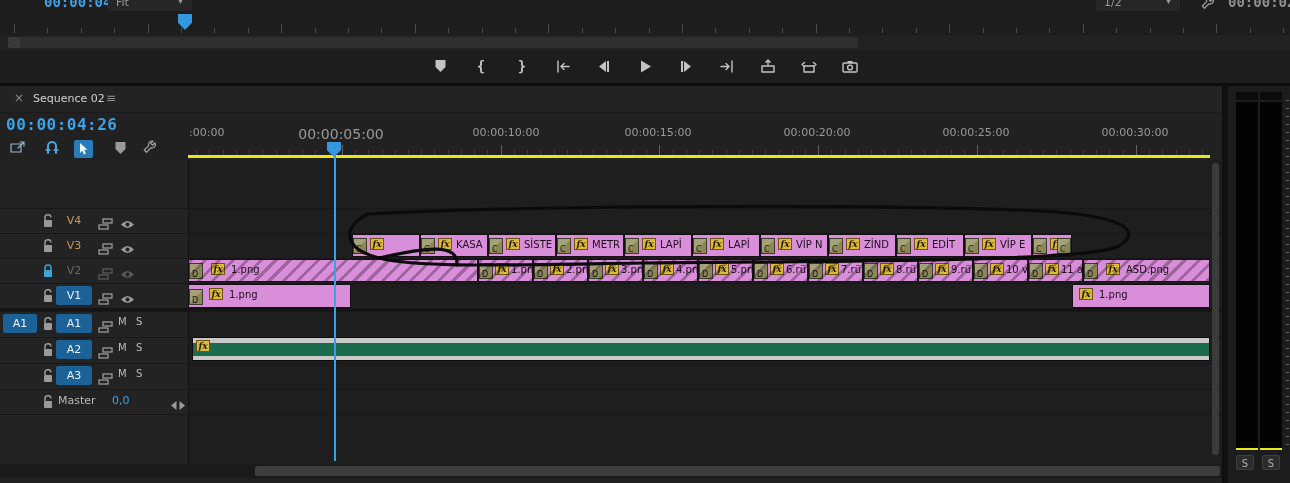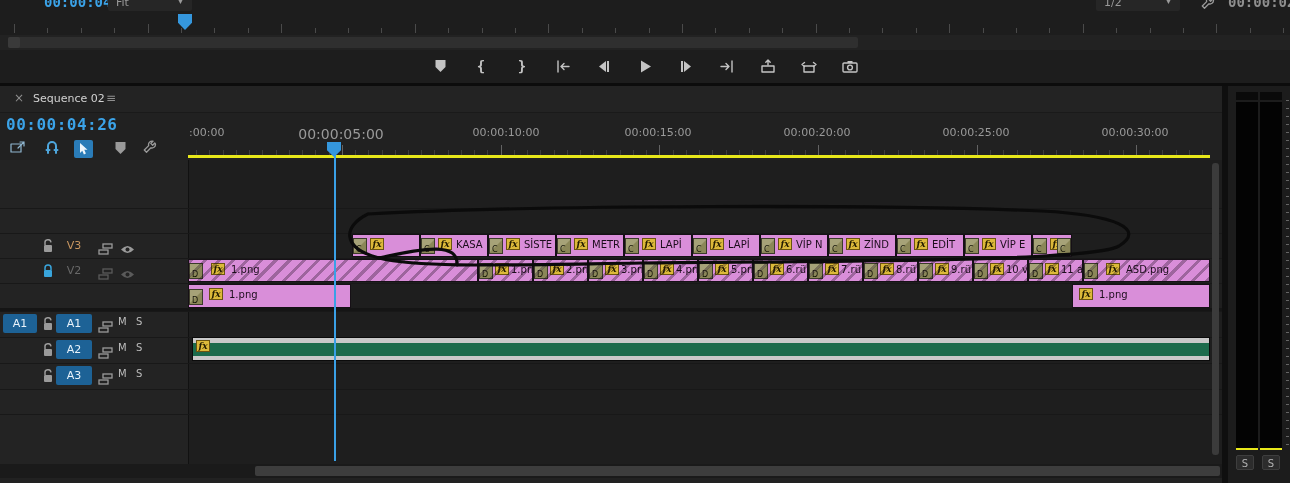--- a/index.html
+++ b/index.html
@@ -282,20 +282,35 @@
         <div style="position:absolute;left:470px;top:12px;font-size:11px;color:#9a9a9a;transform:translateX(-50%);white-space:nowrap;">00:00:15:00</div>
         <div style="position:absolute;left:629px;top:12px;font-size:11px;color:#9a9a9a;transform:translateX(-50%);white-space:nowrap;">00:00:20:00</div>
         <div style="position:absolute;left:788px;top:12px;font-size:11px;color:#9a9a9a;transform:translateX(-50%);white-space:nowrap;">00:00:25:00</div>
         <div style="position:absolute;left:947px;top:12px;font-size:11px;color:#9a9a9a;transform:translateX(-50%);white-space:nowrap;">00:00:30:00</div>
       </div>
     <div class="abs" style="left:188px;top:69px;width:1022px;height:3px;background:#e8e81a;"></div>
 
     <div class="abs" id="trackarea" style="left:0;top:74px;width:1222px;height:304px;background:#1e1e1e;">
       <div class="abs" style="left:0;top:0;width:188px;height:304px;background:#232323;border-right:1px solid #111;"></div>
     <div style="position:absolute;left:0;top:48px;width:1222px;height:1px;background:#181818;"></div>
+        <div style="position:absolute;left:0;top:48px;width:1222px;height:25px;">
+          <div style="position:absolute;left:42px;top:5px;"><svg width="12" height="14" viewBox="0 0 12 14">
+              <path d="M3 6V4a3 3 0 0 1 6-.6" fill="none" stroke="#9a9a9a" stroke-width="1.5"></path>
+              <rect x="2" y="6" width="8" height="7" rx="1" fill="#9a9a9a"></rect>
+            </svg></div>
+          <div class="hdrname" style="background: transparent; color: rgb(200, 150, 96);">V4</div>
+          <div style="position:absolute;left:98px;top:7px;"><svg width="15" height="12" viewBox="0 0 15 12">
+              <rect x="5" y="1" width="9" height="4" fill="none" stroke="#9a9a9a" stroke-width="1.3"></rect>
+              <rect x="1" y="7" width="9" height="4" fill="none" stroke="#9a9a9a" stroke-width="1.3"></rect>
+            </svg></div>
+          <div style="position:absolute;left:120px;top:7px;"><svg width="15" height="11" viewBox="0 0 15 11">
+              <path d="M1 5.5Q7.5-1.5 14 5.5 7.5 12.5 1 5.5z" fill="#9a9a9a"></path>
+              <circle cx="7.5" cy="5.5" r="2" fill="#232323"></circle>
+            </svg></div>
+        </div>
         <div style="position:absolute;left:0;top:73px;width:1222px;height:1px;background:#181818;"></div>
         <div style="position:absolute;left:0;top:73px;width:1222px;height:25px;">
           <div style="position:absolute;left:42px;top:5px;"><svg width="12" height="14" viewBox="0 0 12 14">
               <path d="M3 6V4a3 3 0 0 1 6-.6" fill="none" stroke="#9a9a9a" stroke-width="1.5"></path>
               <rect x="2" y="6" width="8" height="7" rx="1" fill="#9a9a9a"></rect>
             </svg></div>
           <div class="hdrname" style="background: transparent; color: rgb(200, 150, 96);">V3</div>
           <div style="position:absolute;left:98px;top:7px;"><svg width="15" height="12" viewBox="0 0 15 12">
               <rect x="5" y="1" width="9" height="4" fill="none" stroke="#9a9a9a" stroke-width="1.3"></rect>
               <rect x="1" y="7" width="9" height="4" fill="none" stroke="#9a9a9a" stroke-width="1.3"></rect>
@@ -315,20 +330,35 @@
           <div style="position:absolute;left:98px;top:7px;"><svg width="15" height="12" viewBox="0 0 15 12">
               <rect x="5" y="1" width="9" height="4" fill="none" stroke="#5a5a5a" stroke-width="1.3"></rect>
               <rect x="1" y="7" width="9" height="4" fill="none" stroke="#5a5a5a" stroke-width="1.3"></rect>
             </svg></div>
           <div style="position:absolute;left:120px;top:7px;"><svg width="15" height="11" viewBox="0 0 15 11">
               <path d="M1 5.5Q7.5-1.5 14 5.5 7.5 12.5 1 5.5z" fill="#5a5a5a"></path>
               <circle cx="7.5" cy="5.5" r="2" fill="#232323"></circle>
             </svg></div>
         </div>
         <div style="position:absolute;left:0;top:123px;width:1222px;height:1px;background:#181818;"></div>
+        <div style="position:absolute;left:0;top:123px;width:1222px;height:25px;">
+          <div style="position:absolute;left:42px;top:5px;"><svg width="12" height="14" viewBox="0 0 12 14">
+              <path d="M3 6V4a3 3 0 0 1 6-.6" fill="none" stroke="#9a9a9a" stroke-width="1.5"></path>
+              <rect x="2" y="6" width="8" height="7" rx="1" fill="#9a9a9a"></rect>
+            </svg></div>
+          <div class="hdrname" style="background: rgb(29, 98, 150); color: rgb(232, 242, 250);">V1</div>
+          <div style="position:absolute;left:98px;top:7px;"><svg width="15" height="12" viewBox="0 0 15 12">
+              <rect x="5" y="1" width="9" height="4" fill="none" stroke="#9a9a9a" stroke-width="1.3"></rect>
+              <rect x="1" y="7" width="9" height="4" fill="none" stroke="#9a9a9a" stroke-width="1.3"></rect>
+            </svg></div>
+          <div style="position:absolute;left:120px;top:7px;"><svg width="15" height="11" viewBox="0 0 15 11">
+              <path d="M1 5.5Q7.5-1.5 14 5.5 7.5 12.5 1 5.5z" fill="#9a9a9a"></path>
+              <circle cx="7.5" cy="5.5" r="2" fill="#232323"></circle>
+            </svg></div>
+        </div>
         <div style="position:absolute;left:0;top:148px;width:1222px;height:3px;background:#151515;"></div>
         <div style="position:absolute;left:0;top:151px;width:1222px;height:1px;background:#181818;"></div>
         <div style="position:absolute;left:0;top:151px;width:1222px;height:25px;">
           <div class="patch">A1</div>
           <div style="position:absolute;left:42px;top:5px;"><svg width="12" height="14" viewBox="0 0 12 14">
               <path d="M3 6V4a3 3 0 0 1 6-.6" fill="none" stroke="#9a9a9a" stroke-width="1.5"></path>
               <rect x="2" y="6" width="8" height="7" rx="1" fill="#9a9a9a"></rect>
             </svg></div>
           <div class="hdrname" style="background: rgb(29, 98, 150); color: rgb(232, 242, 250);">A1</div>
           <div style="position:absolute;left:98px;top:7px;"><svg width="15" height="12" viewBox="0 0 15 12">
@@ -361,20 +391,31 @@
           <div class="hdrname" style="background: rgb(29, 98, 150); color: rgb(232, 242, 250);">A3</div>
           <div style="position:absolute;left:98px;top:7px;"><svg width="15" height="12" viewBox="0 0 15 12">
               <rect x="5" y="1" width="9" height="4" fill="none" stroke="#9a9a9a" stroke-width="1.3"></rect>
               <rect x="1" y="7" width="9" height="4" fill="none" stroke="#9a9a9a" stroke-width="1.3"></rect>
             </svg></div>
           <div class="ms" style="left: 118px;">M</div>
           <div class="ms" style="left: 136px;">S</div>
         </div>
         <div style="position:absolute;left:0;top:229px;width:1222px;height:1px;background:#181818;"></div>
         <div style="position:absolute;left:0;top:254px;width:1222px;height:1px;background:#181818;"></div>
+        <div style="position:absolute;left:0;top:229px;width:1222px;height:25px;">
+          <div style="position:absolute;left:42px;top:5px;"><svg width="12" height="14" viewBox="0 0 12 14">
+              <path d="M3 6V4a3 3 0 0 1 6-.6" fill="none" stroke="#9a9a9a" stroke-width="1.5"></path>
+              <rect x="2" y="6" width="8" height="7" rx="1" fill="#9a9a9a"></rect>
+            </svg></div>
+          <div style="position:absolute;left:58px;top:5px;font-size:11px;color:#b8b8b8;">Master</div>
+          <div style="position:absolute;left:112px;top:5px;font-size:11px;color:#3ba3e8;">0,0</div>
+          <div style="position:absolute;left:170px;top:7px;"><svg width="16" height="11" viewBox="0 0 16 11">
+              <path d="M1 5.5 6.5 1v9zM15 5.5 9.5 1v9z" fill="#9a9a9a"></path>
+            </svg></div>
+        </div>
         <div class="clip" style="left: 352px; top: 74px; width: 68px; height: 23px;">
           <div class="trans" style="left: 0px;">
             <span>C</span>
           </div>
           <div class="fxb" style="left: 17px; top: 3px;">fx</div>
         </div>
         <div class="clip" style="left: 420px; top: 74px; width: 68px; height: 23px;">
           <div class="trans" style="left: 0px;">
             <span>C</span>
           </div>

